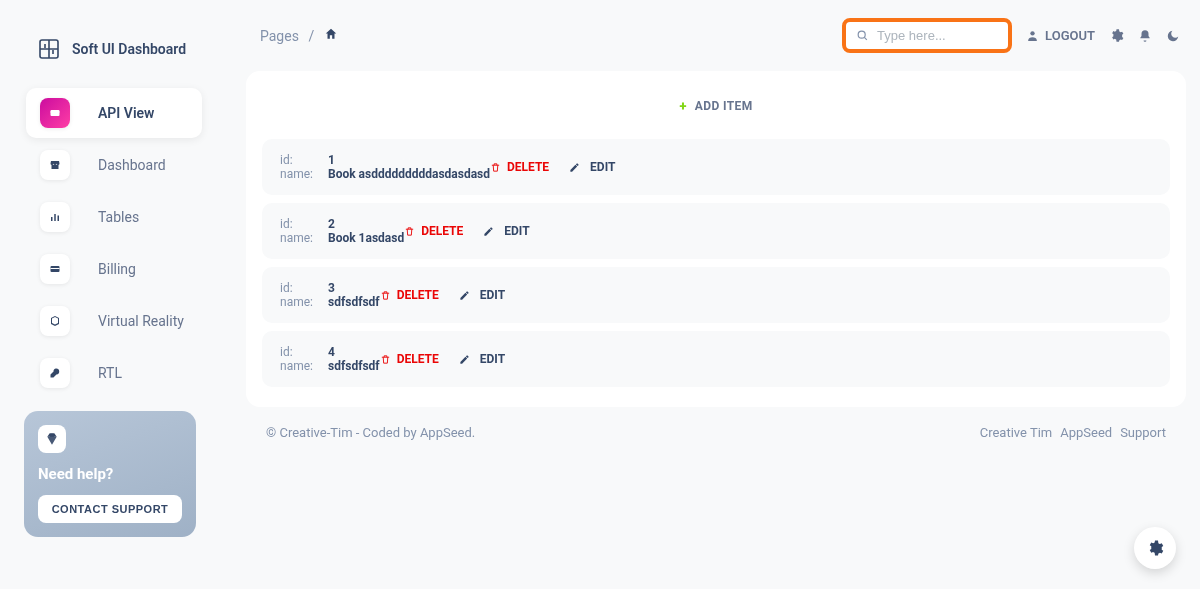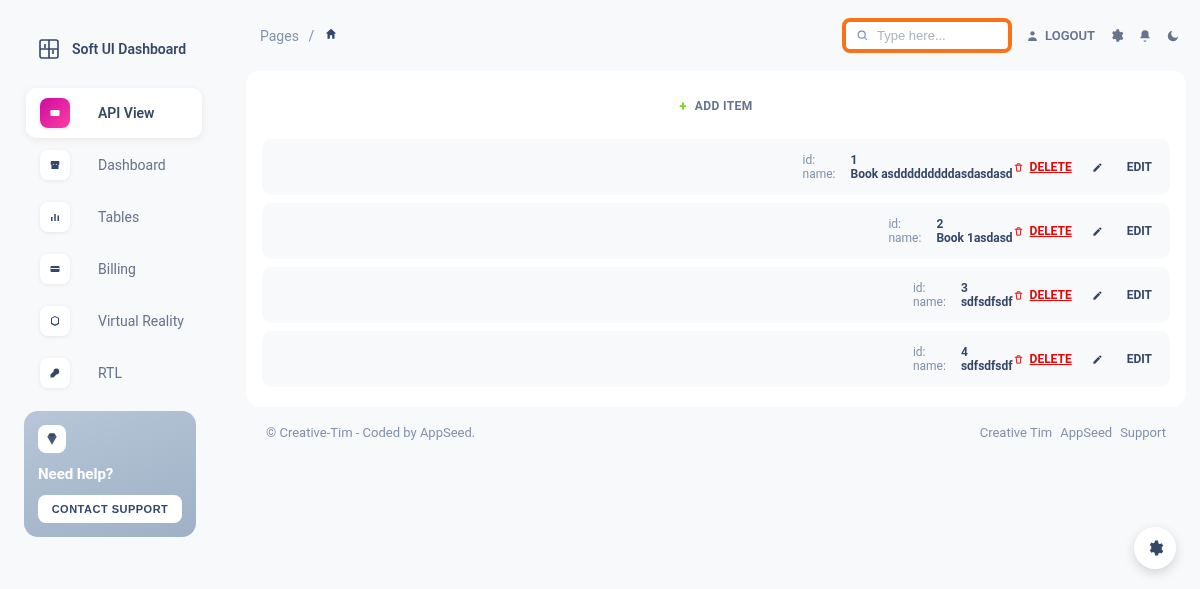--- a/index.html
+++ b/index.html
@@ -175,30 +175,30 @@
   letter-spacing:.4px;
   cursor:pointer;
 }
 .plus { color:#82d616; font-size:13px; margin-right:8px; font-weight:900; }
 .row {
   background:#f8f9fa;
   border-radius:10px;
   padding: 14px 18px;
   margin: 8px 4px;
   display:flex;
-  justify-content:flex-end;
+  justify-content:flex-start;
   align-items:center;
 }
 .row-left { font-size:12px; color:#8392ab; }
 .kv { display:flex; gap:10px; }
 .kv .k { color:#8392ab; width:38px; }
 .kv .v { font-weight:700; color:#344767; }
 .row-actions { display:flex; gap:20px; }
-.del { color:#ea0606; font-weight:700; font-size:12px; cursor:pointer; display:inline-flex; align-items:center; gap:6px;text-decoration:underline;}
-.edit { color:#344767; font-weight:700; font-size:12px; cursor:pointer; display:inline-flex; align-items:center; gap:24px;}
+.del { color:#ea0606; font-weight:700; font-size:12px; cursor:pointer; display:inline-flex; align-items:center; gap:6px;}
+.edit { color:#344767; font-weight:700; font-size:12px; cursor:pointer; display:inline-flex; align-items:center; gap:10px;}
 .footer {
   display:flex;
   justify-content:space-between;
   padding: 18px 20px;
   font-size:13px;
   color:#8392ab;
 }
 .footer-right { display:flex; gap:8px; }
 .footer-right span { cursor:pointer; }
 .fab {

